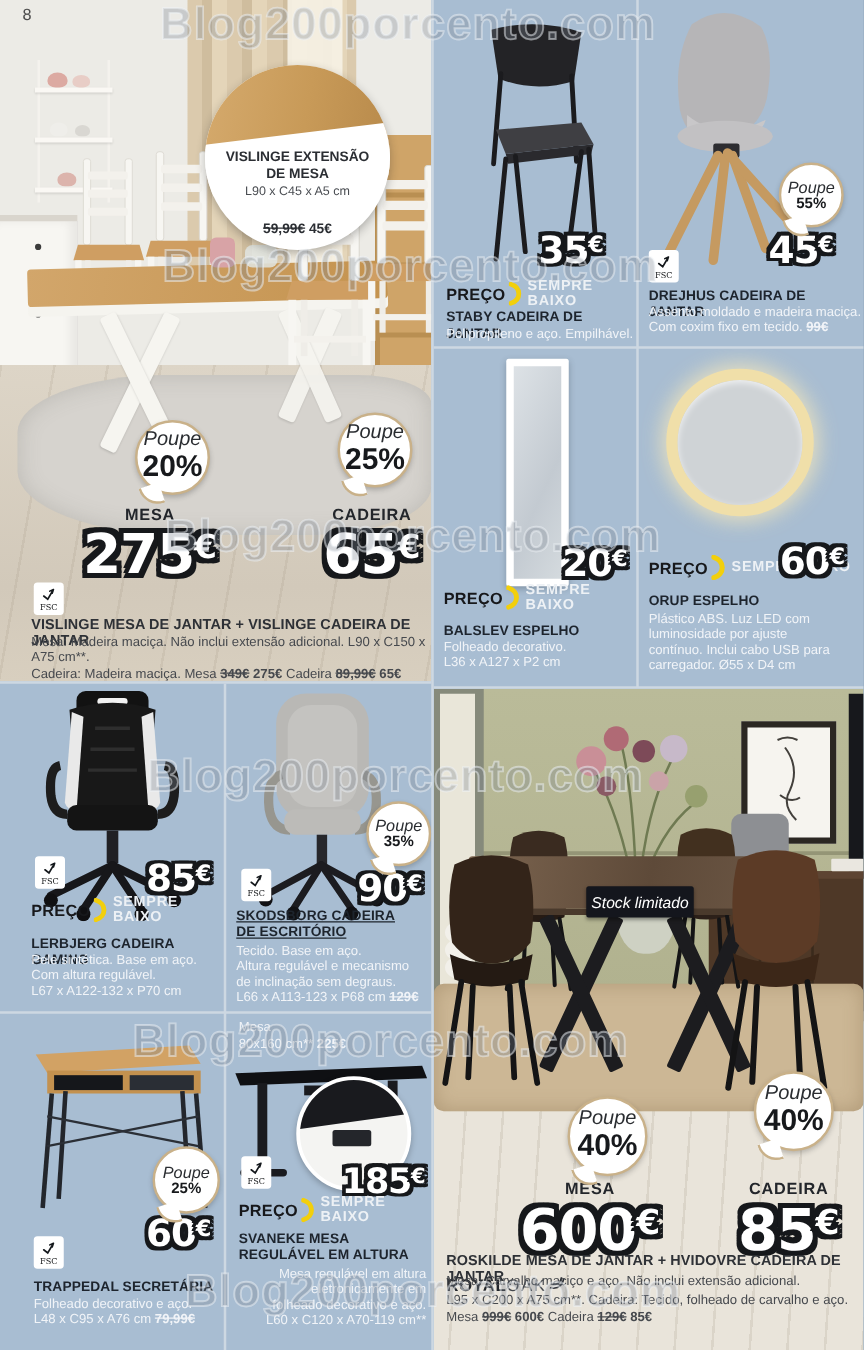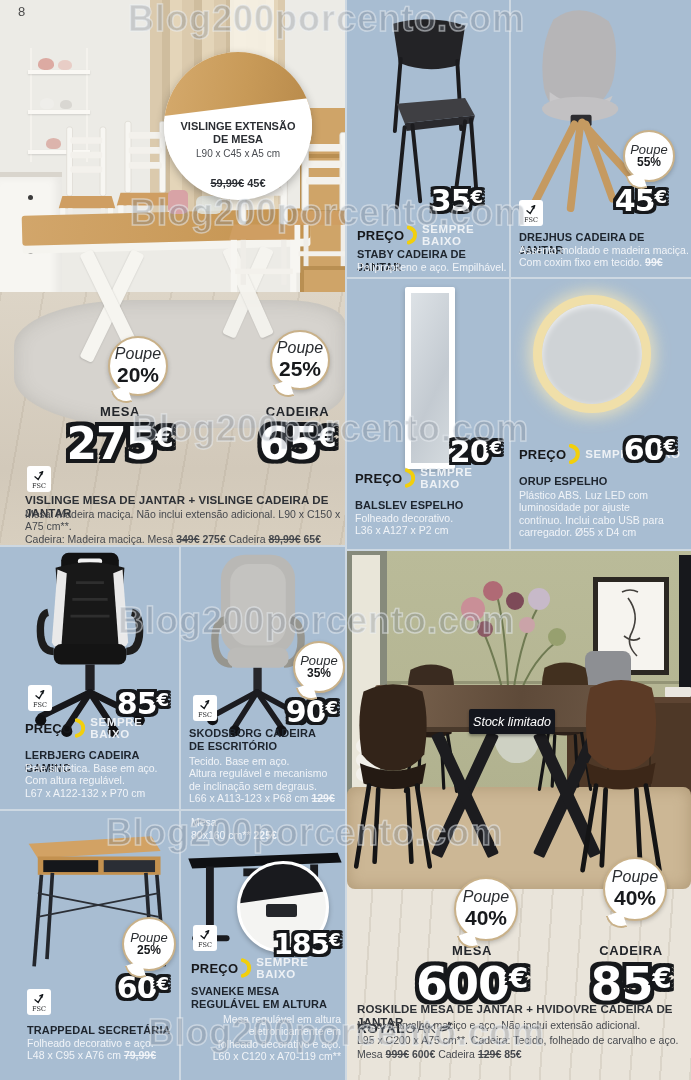--- a/index.html
+++ b/index.html
@@ -37,21 +37,21 @@
 
   .badge{position:absolute;z-index:13;background:#fff;border:2px solid #c9b189;border-radius:50%;
          display:flex;flex-direction:column;align-items:center;justify-content:center;
          box-shadow:0 2px 4px rgba(40,40,40,.25);}
   .badge::after{content:"";position:absolute;left:3px;bottom:-11px;width:15px;height:15px;background:#fff;
          border-left:2px solid #c9b189;border-bottom:2px solid #c9b189;border-bottom-left-radius:16px;
          transform:rotate(-18deg);}
   .badge .poupe{font-style:italic;font-size:13px;color:#2a2d31;line-height:1.05;}
   .badge .pct{font-weight:800;font-size:12px;color:#17191c;line-height:1.1;}
   .badge-lg .poupe{font-size:16px;}
-  .badge-lg .pct{font-size:21px;}
+  .badge-lg .pct{font-size:24px;}
 
   .pricecol{position:absolute;z-index:12;text-align:center;}
   .pricecol .plabel{font-weight:800;font-size:13px;letter-spacing:.6px;color:#23262b;margin-bottom:3px;}
 
   .preco-logo{position:absolute;z-index:12;display:flex;align-items:center;gap:3px;height:18px;}
   .preco-logo .pw{font-weight:800;font-size:13px;color:#17181b;letter-spacing:.2px;}
   .preco-logo .sb{font-size:11.5px;font-weight:600;color:#edf1f5;letter-spacing:.6px;}
 
   .fsc{position:absolute;z-index:12;width:24px;height:26px;background:#fff;border-radius:3px;
        display:flex;flex-direction:column;align-items:center;justify-content:center;padding-top:1px;}
@@ -454,21 +454,21 @@
       <span class="poupe">Poupe</span>
         <span class="pct">35%</span>
     </div>
     <div class="fsc" style="left:12px;top:148px;">
       <svg width="13" height="13" viewBox="0 0 20 20">
           <path d="M3 12 L8 16 L15 4 M15 4 L10.5 6 M15 4 L13.5 8.5" stroke="#14181c" stroke-width="2" fill="none" stroke-linecap="round"></path>
         </svg>
       <span>FSC</span>
     </div>
     <div class="price" style="left:100px;top:150px;width:62px;"><span>90</span><span class="eur">€</span></div>
-    <div class="ptitle" style="left:8px;top:180px;width:150px;">
+    <div class="ptitle" style="left:8px;top:180px;width:150px;text-decoration:underline;">
       <span>SKODSBORG CADEIRA</span><br><span>DE ESCRITÓRIO</span>
     </div>
     <div class="pdesc" style="left:8px;top:208px;width:156px;">
       <span>Tecido. Base em aço.</span><br><span>Altura regulável e mecanismo</span><br>
       <span>de inclinação sem degraus.</span><br>
       <span>L66 x A113-123 x P68 cm</span> <span class="old">129€</span>
     </div>
   </section>
 
   <section class="panel" id="p-trappedal">

